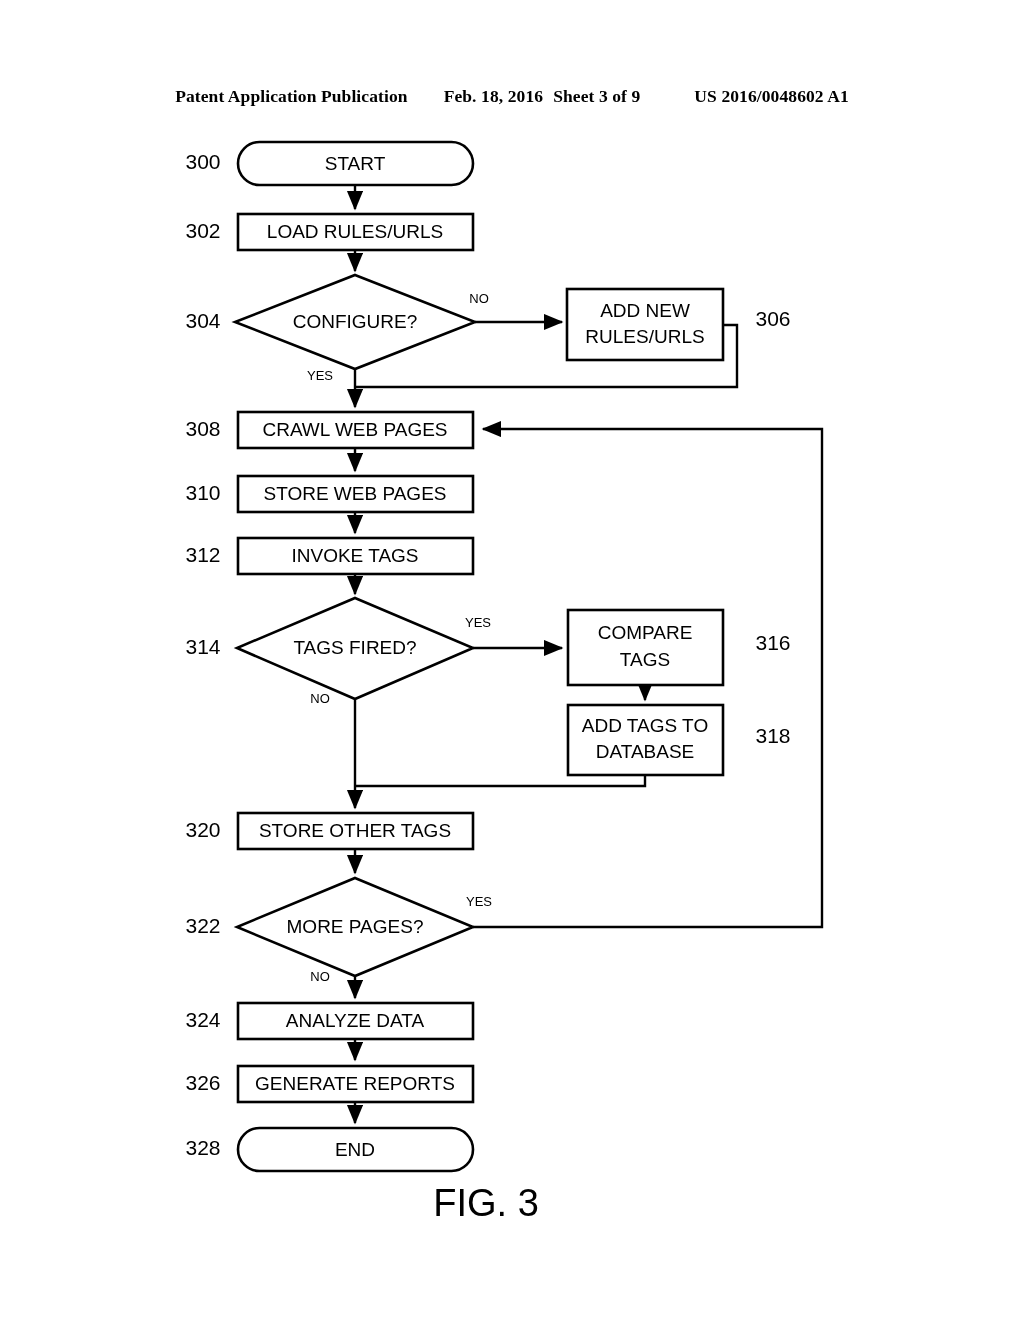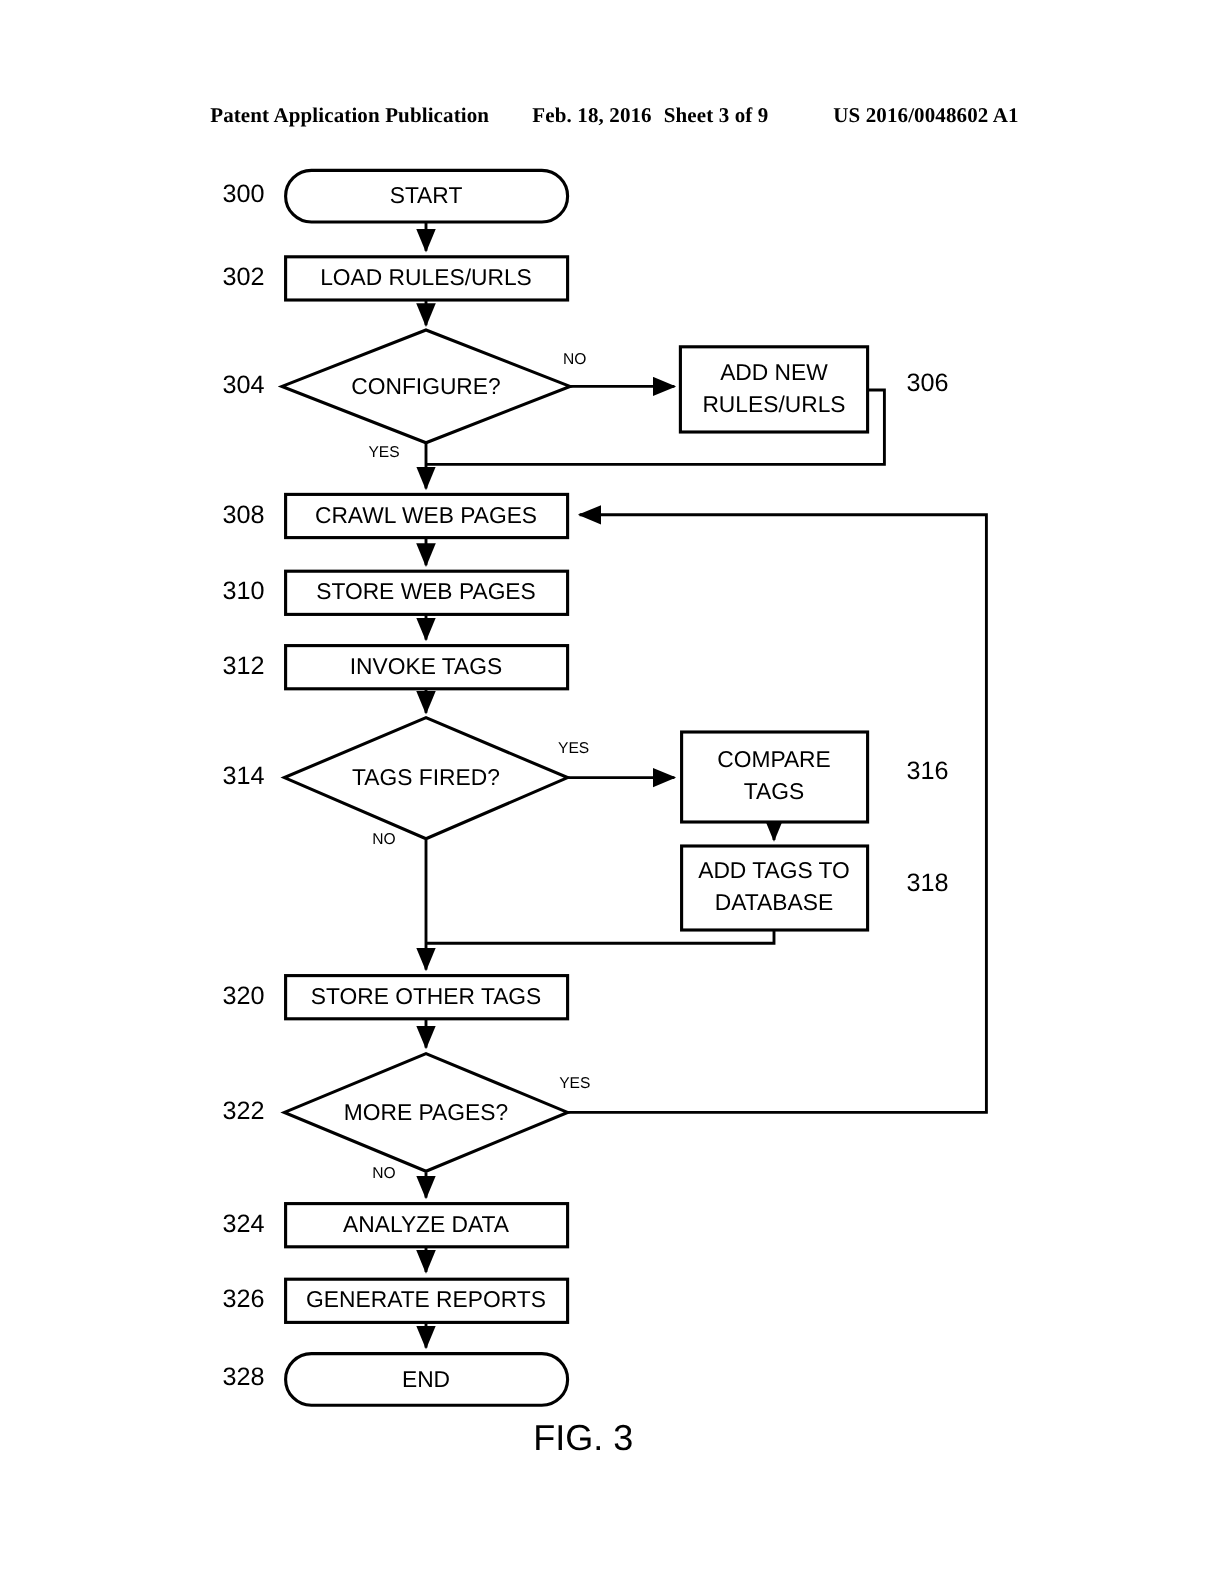--- a/index.html
+++ b/index.html
@@ -42,21 +42,21 @@
   .pub-header .gap-c { display: inline-block; width: 54px; }
 
   
   .fig-caption {
     position: absolute;
     left: 396px;
     top: 1182px;
     width: 180px;
     text-align: center;
     font-family: "Liberation Sans", sans-serif;
-    font-size: 30px;
+    font-size: 38px;
     color: #000000;
   }
 
   
   svg { display: block; }
   text { fill: #000000; font-family: "Liberation Sans", sans-serif; }
   .node-label { font-size: 19px; text-anchor: middle; dominant-baseline: middle; }
   .ref-num    { font-size: 21px; text-anchor: middle; dominant-baseline: middle; }
   .branch-lbl { font-size: 13px; text-anchor: middle; dominant-baseline: middle; }
   .shape { fill: #ffffff; stroke: #000000; stroke-width: 2.6; }

